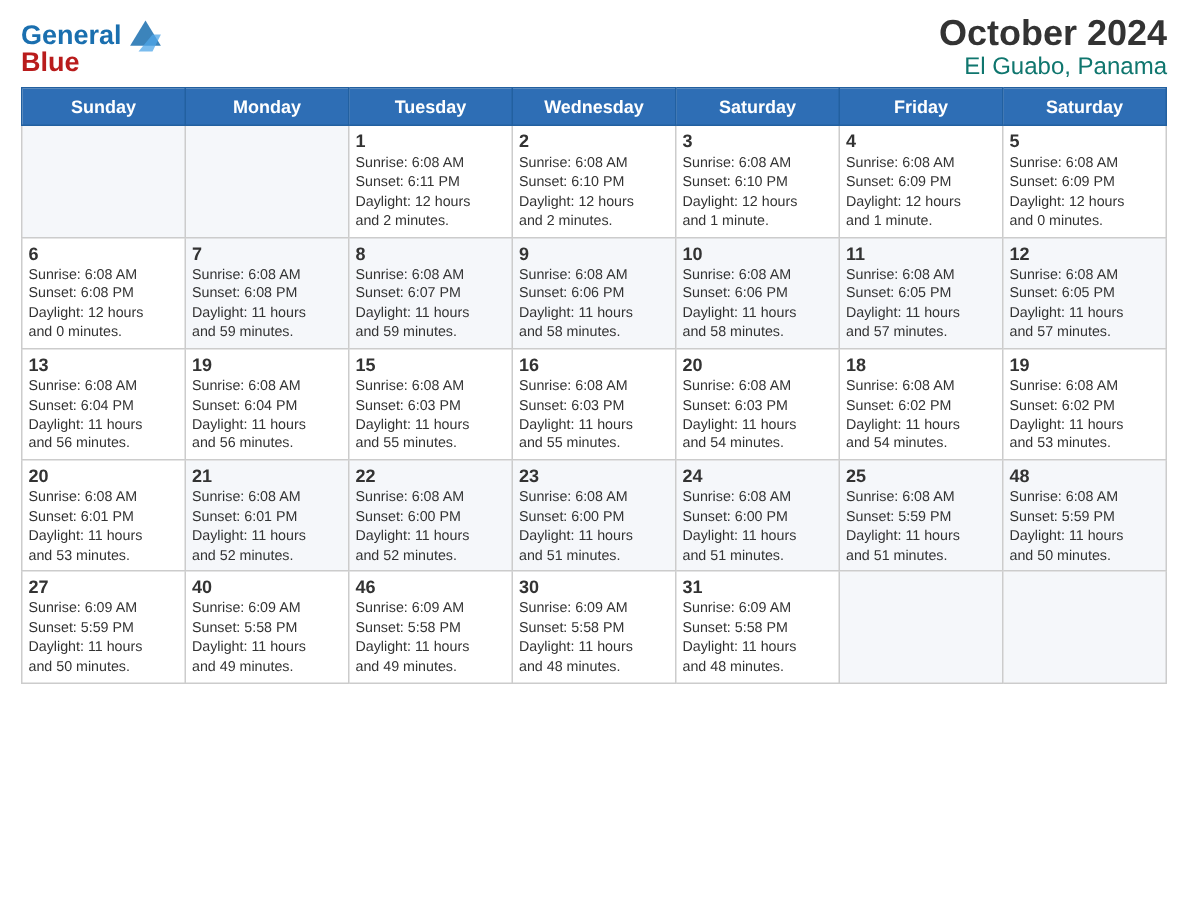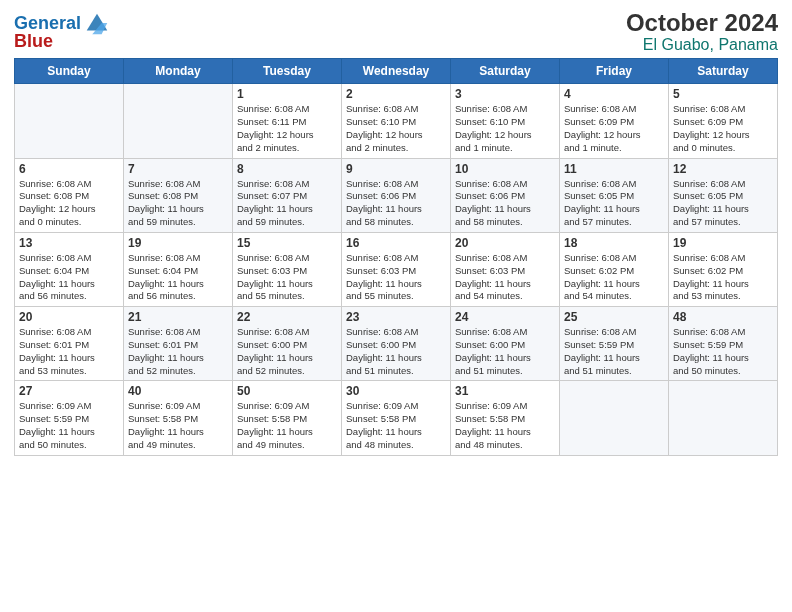--- a/index.html
+++ b/index.html
@@ -253,21 +253,21 @@
         <tr>
           <td>
             <span class="day-num">27</span>
             <div class="day-detail">Sunrise: 6:09 AM<br>Sunset: 5:59 PM<br>Daylight: 11 hours<br>and 50 minutes.</div>
           </td>
           <td>
             <span class="day-num">40</span>
             <div class="day-detail">Sunrise: 6:09 AM<br>Sunset: 5:58 PM<br>Daylight: 11 hours<br>and 49 minutes.</div>
           </td>
           <td>
-            <span class="day-num">50</span>
+            <span class="day-num">46</span>
             <div class="day-detail">Sunrise: 6:09 AM<br>Sunset: 5:58 PM<br>Daylight: 11 hours<br>and 49 minutes.</div>
           </td>
           <td>
             <span class="day-num">30</span>
             <div class="day-detail">Sunrise: 6:09 AM<br>Sunset: 5:58 PM<br>Daylight: 11 hours<br>and 48 minutes.</div>
           </td>
           <td>
             <span class="day-num">31</span>
             <div class="day-detail">Sunrise: 6:09 AM<br>Sunset: 5:58 PM<br>Daylight: 11 hours<br>and 48 minutes.</div>
           </td>

